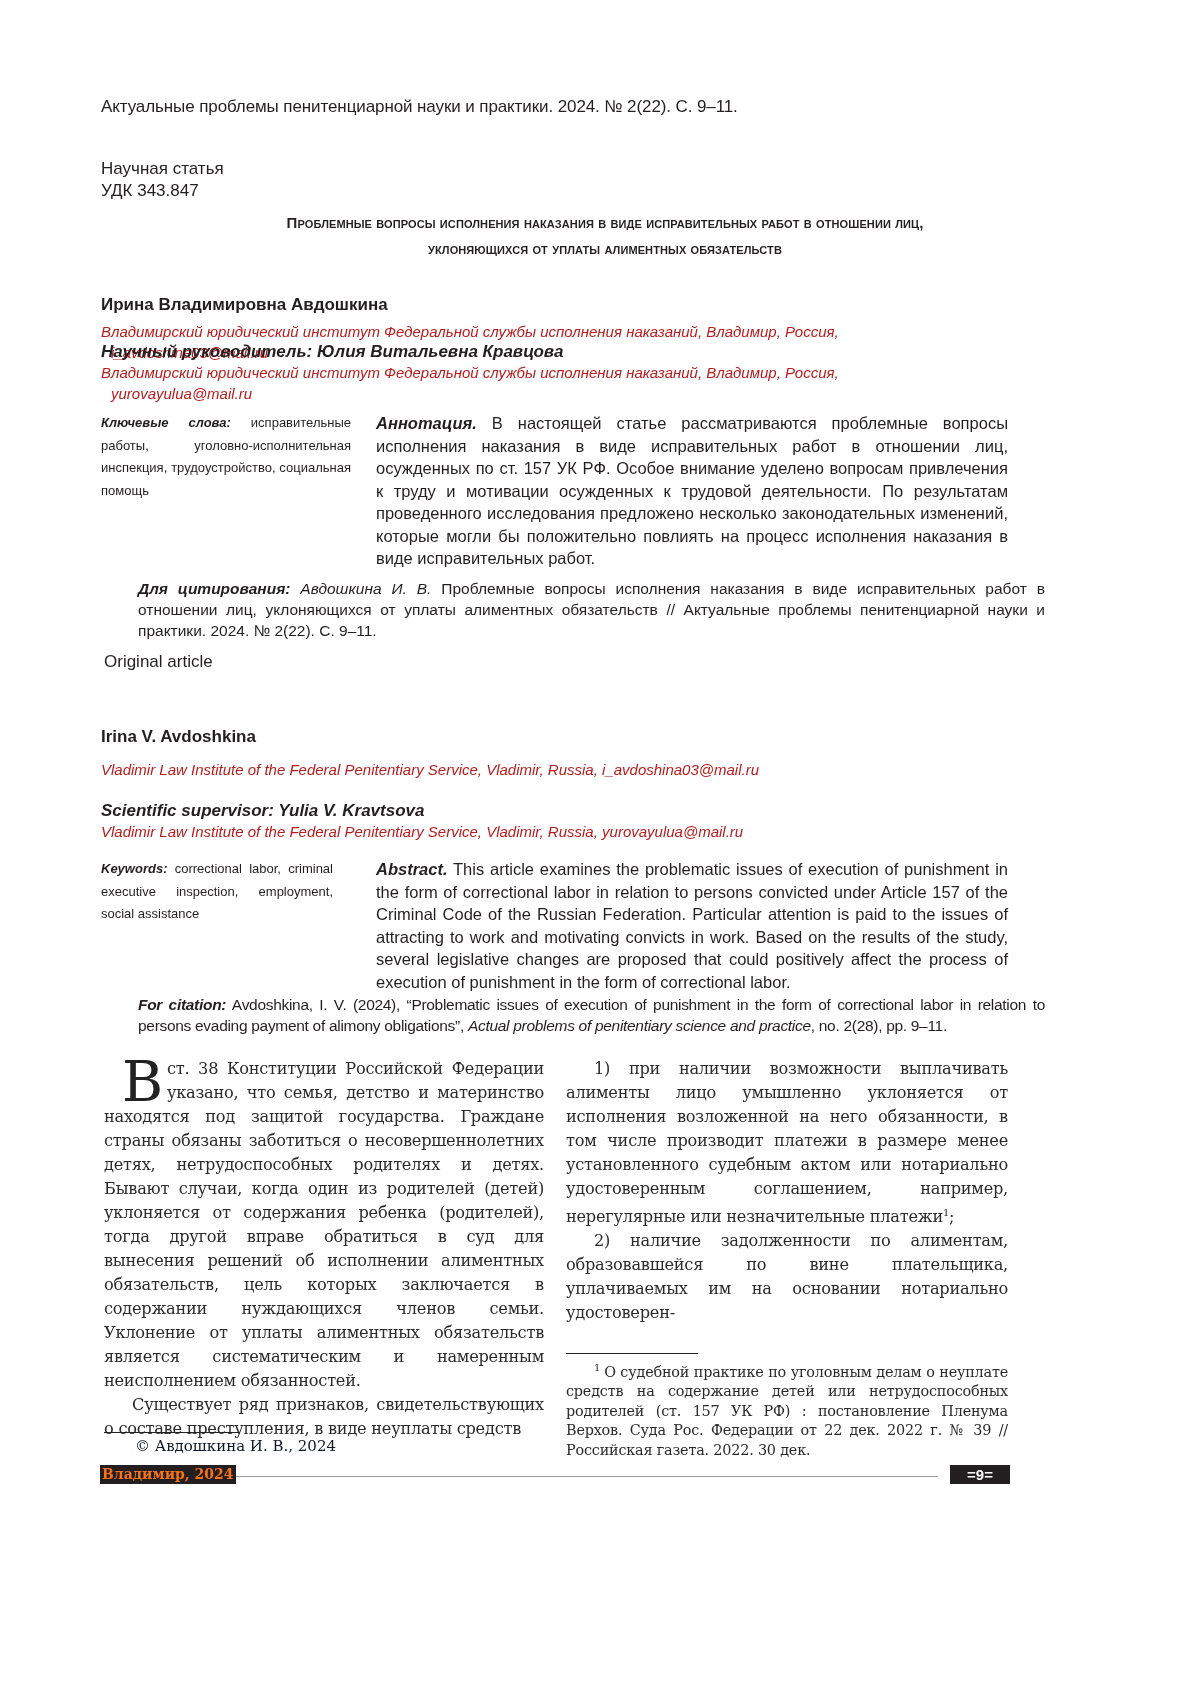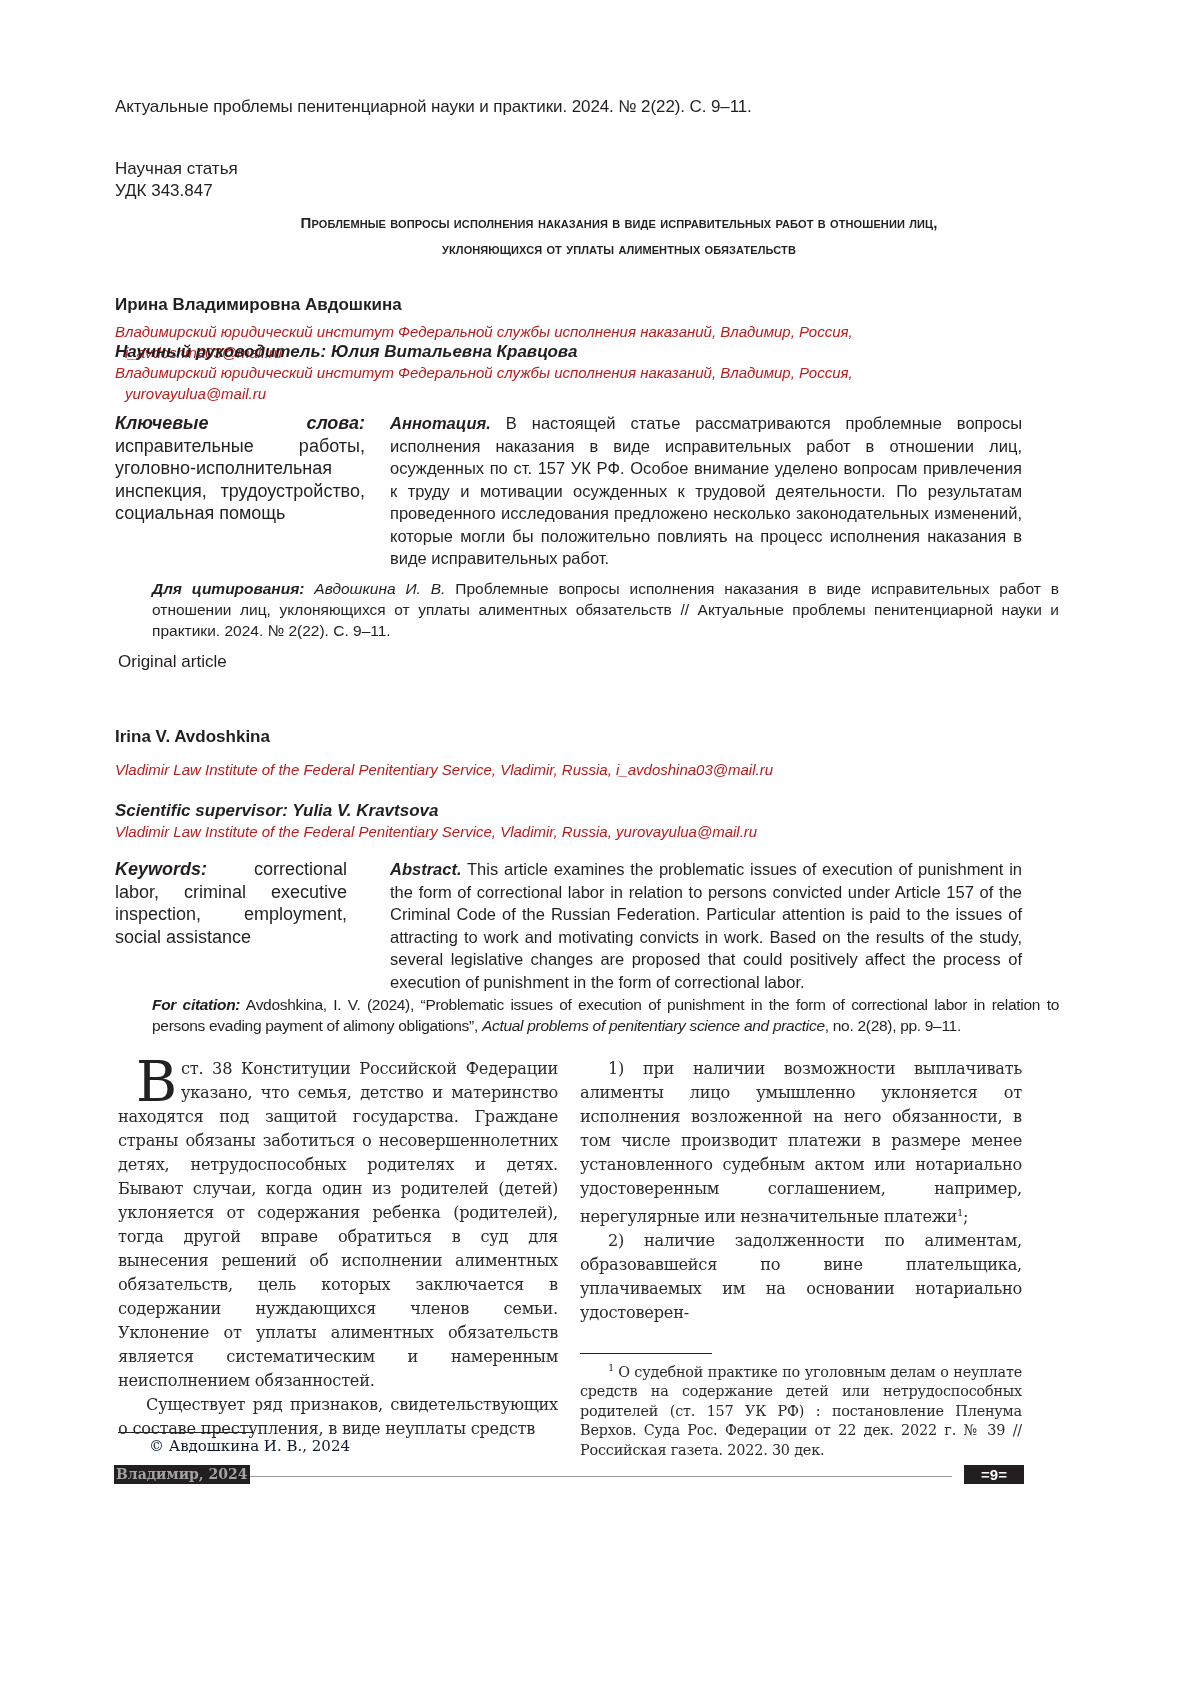--- a/index.html
+++ b/index.html
@@ -1,32 +1,32 @@
 <!DOCTYPE html>
 <html><head>
 <meta charset="utf-8">
 <style>
   html, body { margin: 0; padding: 0; background: #ffffff; }
   body { width: 1200px; height: 1697px; position: relative; overflow: hidden; color: #231f20; }
-  .page { position: absolute; left: 14px; top: 0; width: 1056px; height: 1697px; }
+  .page { position: absolute; left: 0; top: 0; width: 1056px; height: 1697px; }
   .abs { position: absolute; }
 
   
   .journal-line { font-family: "Liberation Sans", sans-serif; font-size: 17px; line-height: 22px; letter-spacing: -0.1px; }
   .journal-line .it { font-style: italic; }
   .meta-line { font-family: "Liberation Sans", sans-serif; font-size: 17px; line-height: 22px; }
 
   .title-ru { font-family: "Liberation Sans", sans-serif; font-size: 15px; font-weight: bold; text-align: center; line-height: 26px; font-variant: small-caps; letter-spacing: 0.1px; text-transform: lowercase; }
   .title-ru::first-letter { text-transform: uppercase; }
   .author-ru { font-family: "Liberation Sans", sans-serif; font-size: 17px; font-weight: bold; }
   .affil { font-family: "Liberation Sans", sans-serif; font-style: italic; font-size: 15px; line-height: 21px; color: #b91c1c; }
   .affil .email { display: block; padding-left: 10px; }
   .supervisor { font-family: "Liberation Sans", sans-serif; font-style: italic; font-weight: bold; font-size: 17px; line-height: 22px; }
 
-  .kw-col { font-family: "Liberation Sans", sans-serif; font-size: 18px; line-height: 22.5px; text-align: justify; }
+  .kw-col { font-family: "Liberation Sans", sans-serif; font-size: 13px; line-height: 22.5px; text-align: justify; }
   .kw-col .lbl { font-style: italic; font-weight: bold; }
   .abs-col { font-family: "Liberation Sans", sans-serif; font-size: 16.5px; line-height: 22.5px; text-align: justify; hyphens: auto; }
   .abs-col .lbl { font-style: italic; font-weight: bold; }
   .cite { font-family: "Liberation Sans", sans-serif; font-size: 15.5px; line-height: 21px; text-align: justify; margin-left: 37px; }
   .cite .lbl { font-style: italic; font-weight: bold; }
   .cite .it { font-style: italic; }
 
   .orig { font-family: "Liberation Sans", sans-serif; font-size: 17px; }
   .title-en { font-family: "Liberation Sans", sans-serif; font-size: 15px; font-weight: bold; text-align: center; line-height: 26px; font-variant: small-caps; letter-spacing: 0.2px; }
   .author-en { font-family: "Liberation Sans", sans-serif; font-size: 17px; font-weight: bold; }
@@ -36,21 +36,21 @@
   .col p { margin: 0; }
   .col .indent { text-indent: 28px; }
   .dropcap { float: left; font-family: "DejaVu Serif", serif; font-size: 56px; line-height: 46px; margin: 2px 4px 0 18px; color: #222; }
   .fn-rule { border-top: 1.5px solid #222; width: 135px; }
   .footnote { font-family: "DejaVu Serif", serif; font-size: 14.4px; line-height: 19.5px; text-align: justify; color: #2a2a2a; letter-spacing: -0.2px; }
   .footnote .num { font-size: 10px; vertical-align: super; margin-right: 4px; }
   .sup { font-size: 10px; vertical-align: super; }
   .copyright { font-family: "DejaVu Serif", serif; font-size: 15px; color: #0f172a; }
 
   
-  .foot-left { background: #231f20; color: #a3a3a3; font-family: "DejaVu Serif", serif; font-weight: bold; font-size: 14px; line-height: 19px; padding: 0 2px; }
+  .foot-left { background: #231f20; color: #f97316; font-family: "DejaVu Serif", serif; font-weight: bold; font-size: 14px; line-height: 19px; padding: 0 2px; }
   .foot-rule { border-top: 1px solid #9a9a9a; }
   .foot-right { background: #231f20; color: #fff; font-family: "Liberation Sans", sans-serif; font-weight: bold; font-size: 15px; line-height: 19px; text-align: center; width: 60px; }
 </style>
 </head>
 <body>
 
 <div class="page">
 
   <div class="abs journal-line" style="left:101px; top:96px;">Актуальные проблемы пенитенциарной науки и практики. 2024. № 2(22). С. 9–11.</div>
   <div class="abs meta-line" style="left:101px; top:158px;">Научная статья</div>

